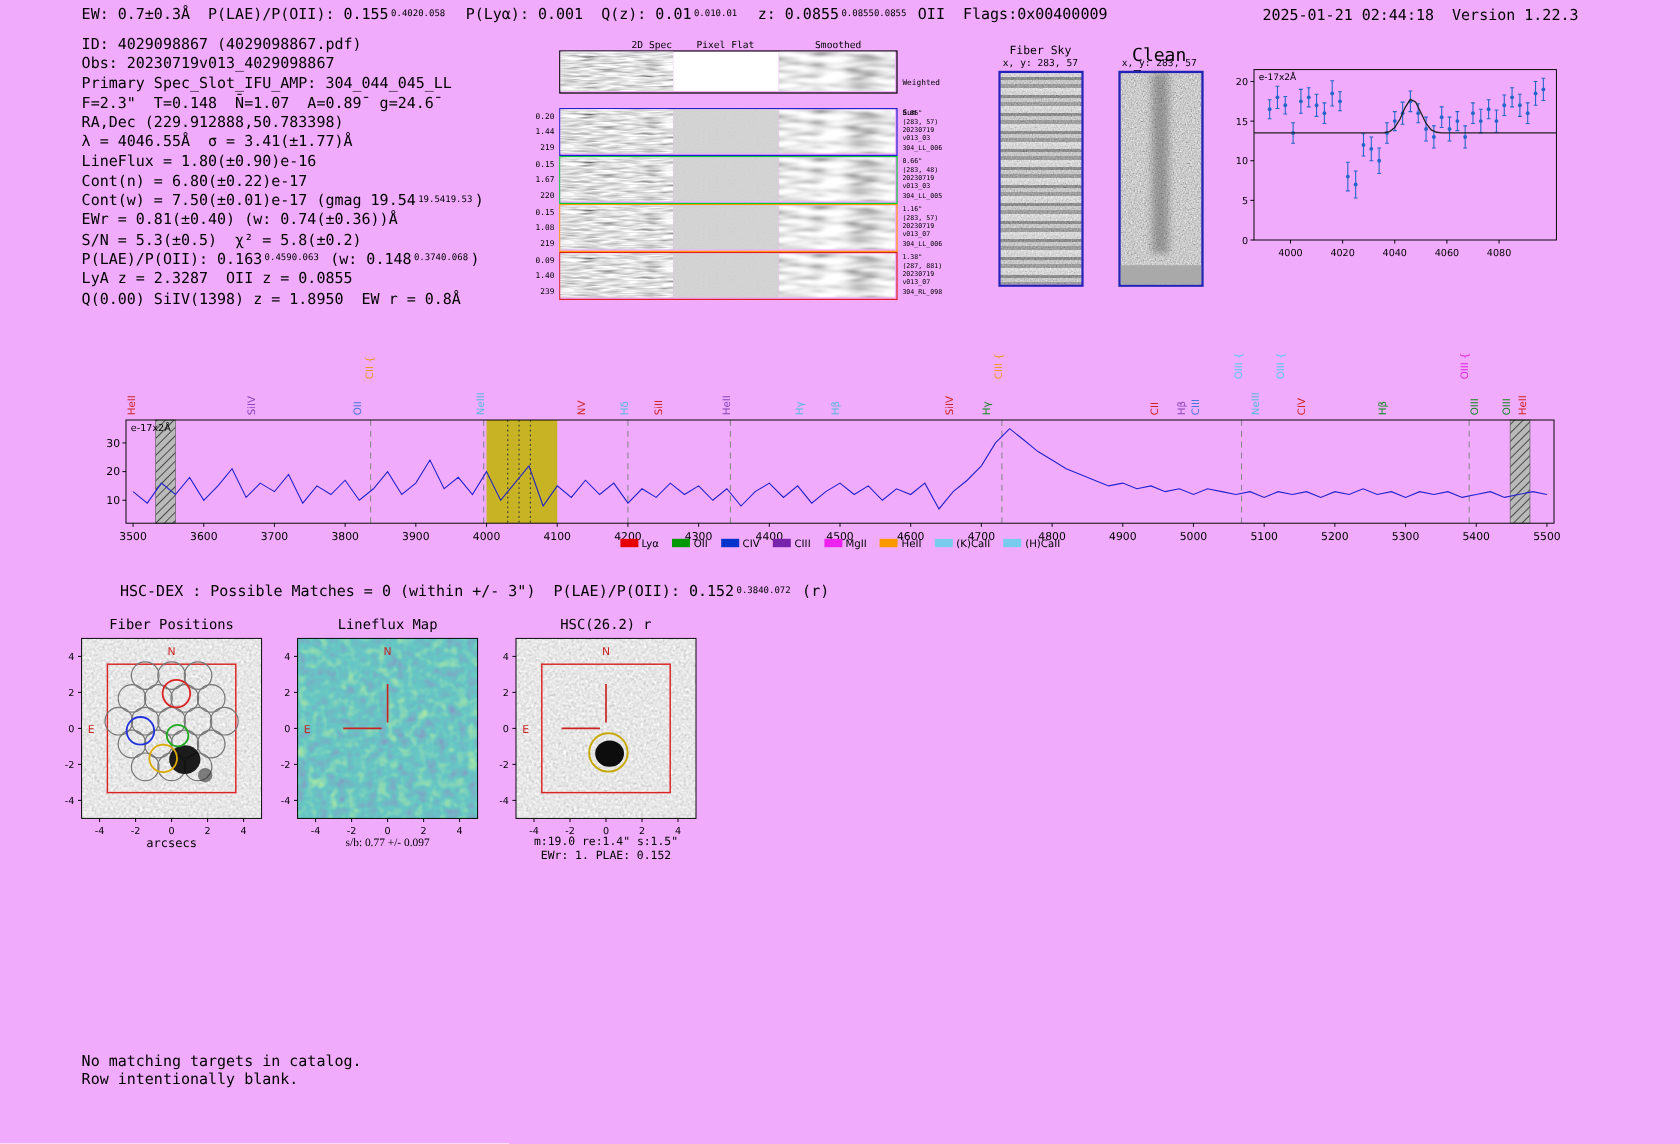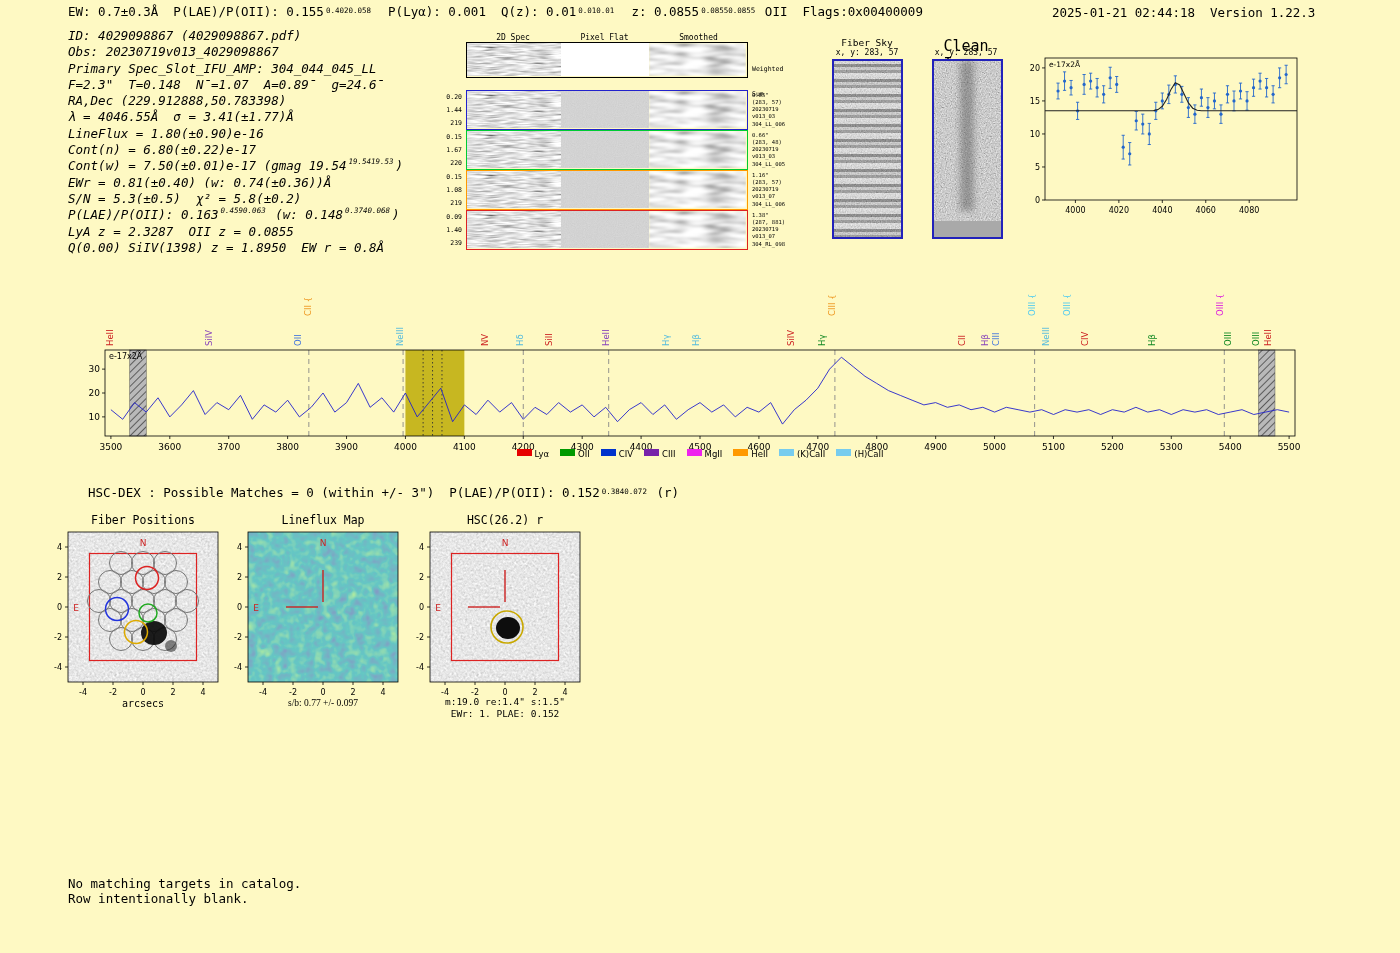--- a/index.html
+++ b/index.html
@@ -1,20 +1,20 @@
 <!DOCTYPE html>
 <html><head>
 <meta charset="utf-8">
 <style>
   html,body{margin:0;padding:0;background:#fff;}
-  .page{position:relative;width:1400px;height:953px;background:#fef9c3;overflow:hidden;
+  .page{position:relative;width:1400px;height:953px;background:#f0abfc;overflow:hidden;
         font-family:"DejaVu Sans Mono","Liberation Mono",monospace;color:#000;}
   .abs{position:absolute;}
   .mono{font-size:12.5px;white-space:pre;}
-  .iline{height:16.3px;display:flex;white-space:pre;font-size:12.5px;font-style:italic;}
+  .iline{height:16.3px;display:flex;align-items:center;white-space:pre;font-size:12.5px;}
   .stack{display:inline-flex;flex-direction:row;justify-content:center;
          font-size:7.5px;line-height:1.15;margin:0 2px;vertical-align:middle;}
   .hdr{display:flex;align-items:center;font-size:12.5px;white-space:pre;}
   .smallcap{font-size:8px;text-align:center;}
   .tinytxt{font-size:5.5px;line-height:1.3;white-space:pre;}
   .rowlabel{font-size:6.5px;line-height:13px;white-space:pre;text-align:right;}
   .cellwrap{display:flex;width:100%;height:100%;}
   .cellwrap svg{display:block;}
   .paneltitle{font-size:11.5px;text-align:center;}
   .panelcap{font-size:9.5px;text-align:center;white-space:pre;}
@@ -106,21 +106,21 @@
       <div class="iline"><span>LineFlux = 1.80(±0.90)e-16</span></div>
       <div class="iline"><span>Cont(n) = 6.80(±0.22)e-17</span></div>
       <div class="iline"><span>Cont(w) = 7.50(±0.01)e-17 (gmag 19.54</span><span class="stack"><span>19.54</span><span>19.53</span></span><span>)</span></div>
       <div class="iline"><span>EWr = 0.81(±0.40) (w: 0.74(±0.36))Å</span></div>
       <div class="iline"><span>S/N = 5.3(±0.5)  χ² = 5.8(±0.2)</span></div>
       <div class="iline"><span>P(LAE)/P(OII): 0.163</span><span class="stack"><span>0.459</span><span>0.063</span></span><span> (w: 0.148</span><span class="stack"><span>0.374</span><span>0.068</span></span><span>)</span></div>
       <div class="iline"><span>LyA z = 2.3287  OII z = 0.0855</span></div>
       <div class="iline"><span>Q(0.00) SiIV(1398) z = 1.8950  EW r = 0.8Å</span></div>
     </div>
 
-  <div class="abs smallcap" style="left:466px;top:33px;width:94px;">2D Spec</div>
+  <div class="abs smallcap" style="left:466px;top:33px;width:94px;text-align:right;">2D Spec</div>
   <div class="abs smallcap" style="left:560px;top:33px;width:89px;">Pixel Flat</div>
   <div class="abs smallcap" style="left:649px;top:33px;width:99px;">Smoothed</div>
 
   <div class="abs" style="left:466px;top:42px;width:282px;height:36px;border:1.5px solid #000;box-sizing:border-box;">
     <div class="cellwrap">
       <svg width="94" height="33" preserveAspectRatio="none">
           <rect width="94" height="33" filter="url(#f-smear)"></rect>
         </svg>
       <svg width="88" height="33" preserveAspectRatio="none">
           <rect width="88" height="33" fill="#ffffff"></rect>
@@ -521,21 +521,21 @@
       <div class="it">
         <span class="sw" style="background: rgb(119, 204, 238);"></span>
         <span>(K)CaII</span>
       </div>
       <div class="it">
         <span class="sw" style="background: rgb(119, 204, 238);"></span>
         <span>(H)CaII</span>
       </div>
     </div>
 
-  <div id="hscdex-line" class="abs hdr" style="left:56px;top:485px;padding-left:32px;"><span>HSC-DEX : Possible Matches = 0 (within +/- 3")  P(LAE)/P(OII): 0.152</span><span class="stack"><span>0.384</span><span>0.072</span></span><span> (r)</span></div>
+  <div id="hscdex-line" class="abs hdr" style="left:68px;top:485px;padding-left:32px;"><span>HSC-DEX : Possible Matches = 0 (within +/- 3")  P(LAE)/P(OII): 0.152</span><span class="stack"><span>0.384</span><span>0.072</span></span><span> (r)</span></div>
 
   <div class="abs paneltitle" style="left:68px;top:513px;width:150px;">Fiber Positions</div>
   <div class="abs paneltitle" style="left:248px;top:513px;width:150px;">Lineflux Map</div>
   <div class="abs paneltitle" style="left:430px;top:513px;width:150px;">HSC(26.2) r</div>
 
   <svg id="panel-fiber" class="abs" style="left:40px;top:528px;" width="192" height="172">
       <g transform="translate(28,4)">
         <rect x="0" y="0" width="150" height="150" filter="url(#f-cut)"></rect>
         <rect x="21.5" y="21.5" width="107" height="107" fill="none" stroke="#dd2222" stroke-width="1.2"></rect>
         <g>

